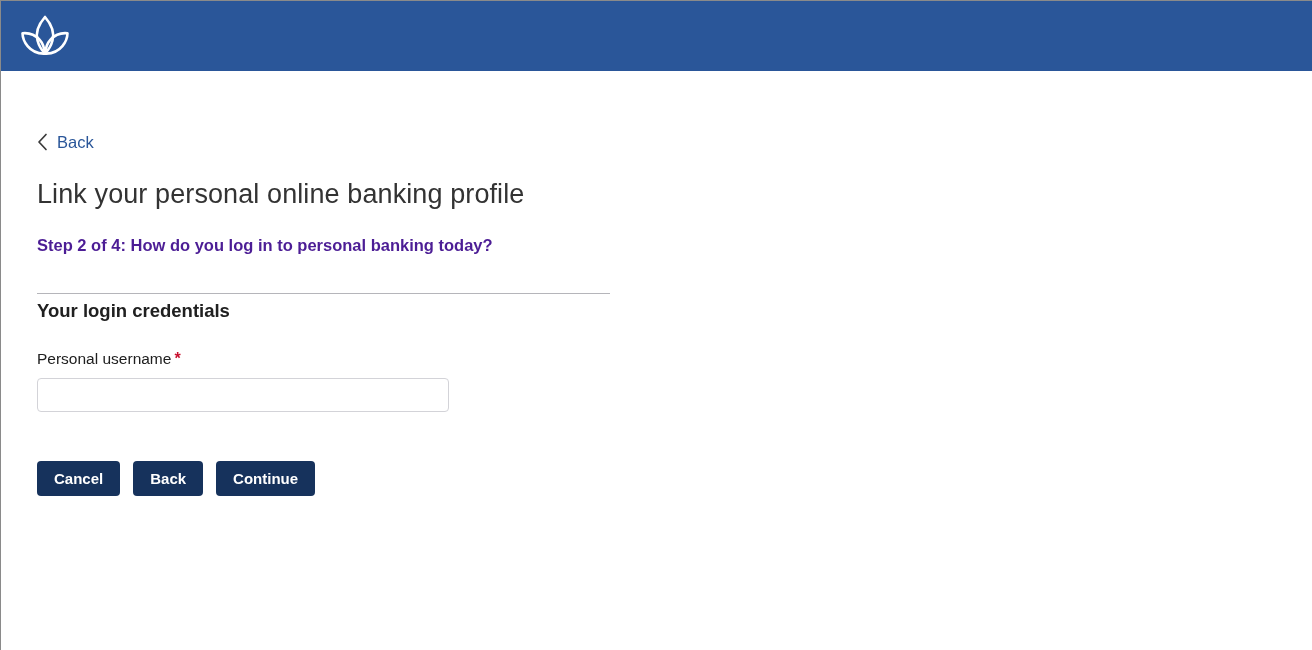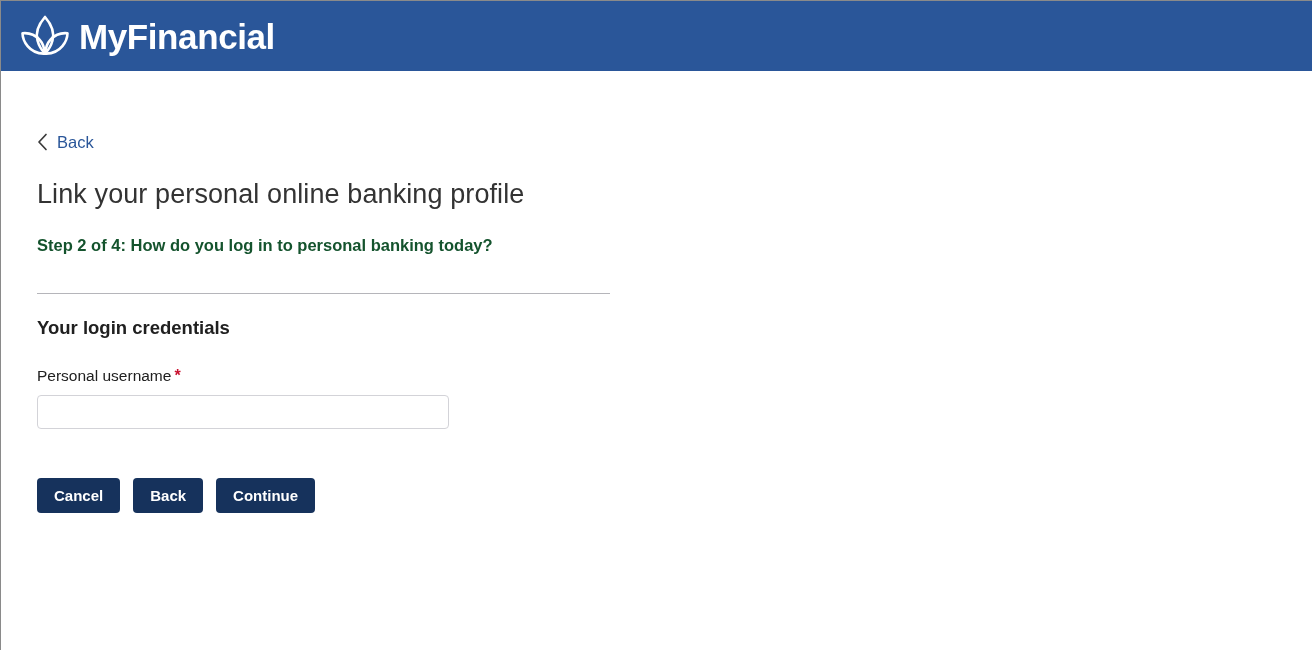--- a/index.html
+++ b/index.html
@@ -83,37 +83,37 @@
     color: #333333;
     font-weight: normal;
     margin: 24px 0 0 0;
     letter-spacing: 0.1px;
     line-height: 1.15;
   }
 
   .step-text {
     font-size: 16.5px;
     font-weight: bold;
-    color: #14532d;
+    color: #4c1d95;
     margin-top: 26px;
     line-height: 1.2;
   }
 
   .divider {
     width: 573px;
     height: 1px;
     background: #b5b5ba;
     margin-top: 37px;
   }
 
   .section-title {
     font-size: 18.5px;
     font-weight: bold;
     color: #202020;
-    margin-top: 23px;
+    margin-top: 6px;
     line-height: 1.2;
   }
 
   .field-block {
     margin-top: 27px;
   }
   .field-block.second {
     margin-top: 43px;
   }
   .field-label {
@@ -196,21 +196,20 @@
 <div class="page">
 
   <div class="header">
     <svg class="logo-mark" viewBox="0 0 54 50" aria-hidden="true">
       <g fill="none" stroke="#ffffff" stroke-width="2.6" stroke-linejoin="round" stroke-linecap="round">
         <path d="M27 6 C20 14 17.5 22 19.5 29.5 C21 35.2 24 39.5 27 42.5 C30 39.5 33 35.2 34.5 29.5 C36.5 22 34 14 27 6 Z"></path>
         <path d="M26.8 42.6 C20.5 42.9 13.8 40.2 9.6 35.2 C6.2 31.1 4.6 26.4 4.5 22.3 C10.5 21.7 17.2 24.0 21.5 28.6 C24.6 31.9 26.4 36.1 26.8 42.6 Z"></path>
         <path d="M27.2 42.6 C33.5 42.9 40.2 40.2 44.4 35.2 C47.8 31.1 49.4 26.4 49.5 22.3 C43.5 21.7 36.8 24.0 32.5 28.6 C29.4 31.9 27.6 36.1 27.2 42.6 Z"></path>
       </g>
     </svg>
-    <div class="brand-name">MyFinancial</div>
   </div>
 
   <div class="content">
 
     <div class="back-link">
       <svg class="chev-icon" viewBox="0 0 11 18" aria-hidden="true">
         <polyline points="9,1.5 2,9 9,16.5" fill="none" stroke="#3a3a3a" stroke-width="1.7" stroke-linecap="round" stroke-linejoin="round"></polyline>
       </svg>
       <span class="back-text">Back</span>
     </div>

